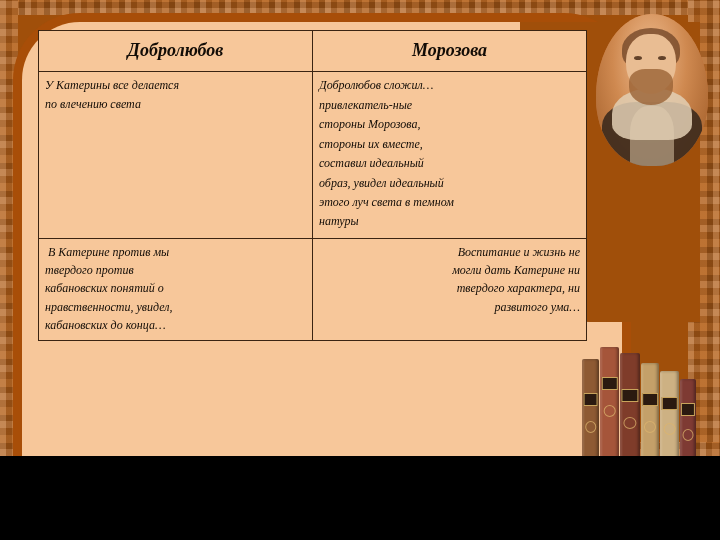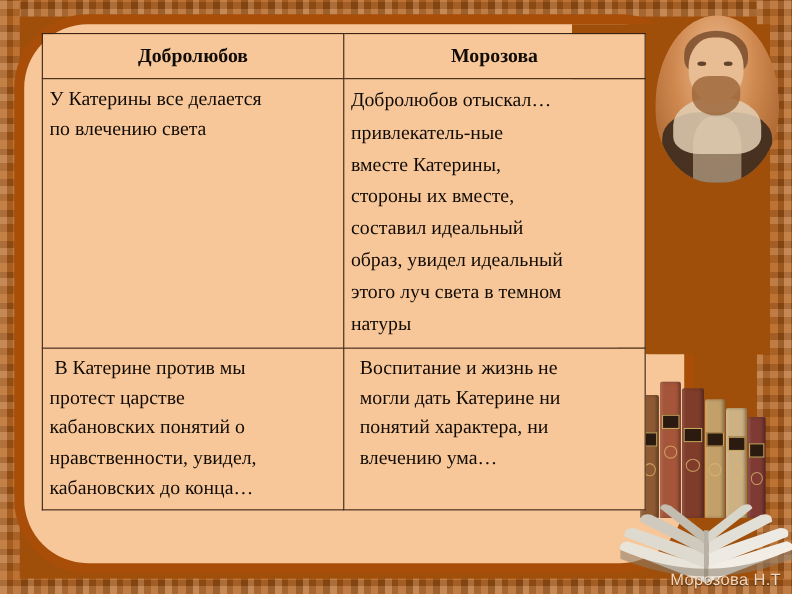--- a/index.html
+++ b/index.html
@@ -3,24 +3,25 @@
 <meta charset="utf-8">
 <style>
   html, body {
     margin: 0;
     padding: 0;
     background: #000;
   }
   .slide {
     position: relative;
     width: 720px;
-    height: 540px;
+    height: 456px;
     overflow: hidden;
     background: #15803d;
     font-family: "Liberation Serif", "DejaVu Serif", serif;
+    font-style: italic;
   }
 
   
   .wood {
     position: absolute;
     background-color: #b05d18;
     background-image:
       repeating-linear-gradient(90deg,
         rgba(255,255,255,0.16) 0px, rgba(255,255,255,0.16) 6px,
         rgba(0,0,0,0.10) 6px, rgba(0,0,0,0.10) 12px,
@@ -138,40 +139,40 @@
   table.cmp {
     width: 548px;
     border-collapse: collapse;
     table-layout: fixed;
   }
   table.cmp td, table.cmp th {
     border: 1px solid #3b2412;
     background: #f7c79a;
     vertical-align: top;
     padding: 4px 6px 6px 6px;
-    font-size: 18px;
+    font-size: 12px;
     line-height: 1.52;
     color: #120c06;
     font-family: "Liberation Serif", "DejaVu Serif", serif;
     font-weight: normal;
     text-align: left;
   }
   table.cmp th {
     text-align: center;
     font-weight: bold;
     font-size: 18px;
     padding: 6px 6px 7px 6px;
     height: 22px;
   }
   col.c1 { width: 274px; }
   col.c2 { width: 274px; }
 
   .cell-lines span { display: block; white-space: pre; }
   .row2 td { padding-top: 6px; }
-  .row2 .right-cell span { padding-left: 8px; }
+  .row2 .right-cell span { padding-left: 8px; text-align: right; }
   .tall-right span { line-height: 1.62; }
 
   
   .watermark {
     position: absolute;
     right: 10px; bottom: 4px;
     font-family: "Liberation Sans", "DejaVu Sans", sans-serif;
     font-size: 15px;
     color: #f3d9bf;
     letter-spacing: .3px;
@@ -256,44 +257,43 @@
           <th>Морозова</th>
         </tr>
       </thead>
       <tbody>
         <tr class="row1">
           <td class="cell-lines">
             <span>У Катерины все делается</span>
             <span>по влечению света</span>
           </td>
           <td class="cell-lines tall-right">
-            <span>Добролюбов отыскал…</span>
+            <span>Добролюбов сложил…</span>
             <span>привлекатель-ные</span>
-            <span>вместе Катерины,</span>
+            <span>стороны Морозова,</span>
             <span>стороны их вместе,</span>
             <span>составил идеальный</span>
             <span>образ, увидел идеальный</span>
             <span>этого луч света в темном</span>
             <span>натуры</span>
           </td>
         </tr>
         <tr class="row2">
           <td class="cell-lines">
             <span> В Катерине против мы</span>
-            <span>протест царстве</span>
+            <span>твердого против</span>
             <span>кабановских понятий о</span>
             <span>нравственности, увидел,</span>
             <span>кабановских до конца…</span>
           </td>
           <td class="cell-lines right-cell">
             <span>Воспитание и жизнь не</span>
             <span>могли дать Катерине ни</span>
-            <span>понятий характера, ни</span>
-            <span>влечению ума…</span>
+            <span>твердого характера, ни</span>
+            <span>развитого ума…</span>
           </td>
         </tr>
       </tbody>
     </table>
   </div>
 
-  <div class="watermark">Морозова Н.Т</div>
 
 </div>
 
 </body></html>

